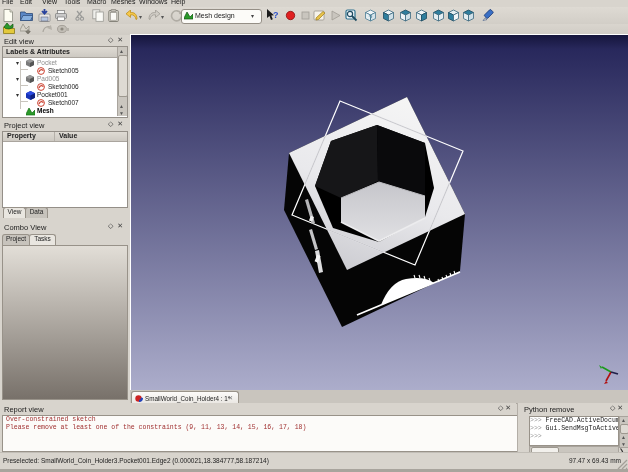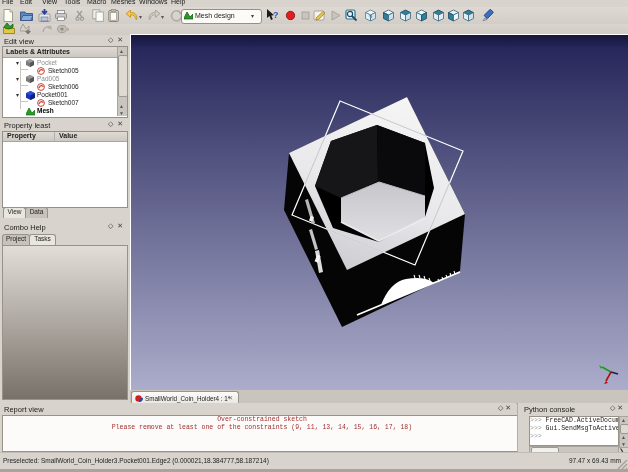--- a/index.html
+++ b/index.html
@@ -226,33 +226,33 @@
     </div>
 
     <div class="abs" style="right:0;top:0;width:9px;height:69px;background:#cac6bf;border-left:1px solid #a9a49d;">
       <div class="abs" style="left:1px;top:1px;font-size:5px;color:#555;">▲</div>
       <div class="abs" style="left:0;top:8px;width:8px;height:40px;background:#dedad3;border:1px solid #9d988f;border-radius:2px;"></div>
       <div class="abs" style="left:1px;bottom:7px;font-size:5px;color:#555;">▲</div>
       <div class="abs" style="left:1px;bottom:0px;font-size:5px;color:#555;">▼</div>
     </div>
   </div>
 
-  <div class="abs ttl" style="left:4px;top:86px;">Property least</div>
+  <div class="abs ttl" style="left:4px;top:86px;">Project view</div>
   <div class="abs" style="left:108px;top:85px;font-size:7px;color:#444;">◇&nbsp;&nbsp;✕</div>
   <div class="abs whitebox" style="left:2px;top:96px;width:124px;height:75px;">
     <div class="hdr" style="height:9px;">
       <span style="position:absolute;left:4px;">Property</span>
       <span style="position:absolute;left:56px;">Value</span>
       <span class="abs" style="left:51px;top:0;width:1px;height:9px;background:#b5b0a9;"></span>
     </div>
   </div>
   <div class="tab tsel" style="left:3px;top:172px;width:21px;height:10px;">View</div>
   <div class="tab tuns" style="left:25px;top:172px;width:21px;height:10px;">Data</div>
 
-  <div class="abs ttl" style="left:4px;top:188px;">Combo Help</div>
+  <div class="abs ttl" style="left:4px;top:188px;">Combo View</div>
   <div class="abs" style="left:108px;top:187px;font-size:7px;color:#444;">◇&nbsp;&nbsp;✕</div>
   <div class="tab tuns" style="left:2px;top:199px;width:26px;height:11px;">Project</div>
   <div class="tab tsel" style="left:29px;top:199px;width:25px;height:11px;">Tasks</div>
   <div class="abs" style="left:2px;top:210px;width:124px;height:153px;border:1px solid #989289;background:linear-gradient(#e2ded7,#78716a);"></div>
 </div>
 
 <div class="abs" style="left:130px;top:34px;width:498px;height:356px;background:#fff;">
 <div class="abs" style="left:1px;top:1px;width:497px;height:355px;background:linear-gradient(rgb(21,21,60) 0%,rgb(40,40,92) 4%,rgb(172,173,203) 100%);overflow:hidden;">
 <svg width="497" height="355" style="position:absolute;left:0;top:0;">
   <defs>
@@ -322,32 +322,32 @@
   <div class="abs" style="left:1px;top:1px;width:106px;height:12px;background:linear-gradient(#fcfbf9,#e9e6e1);border:1px solid #999389;border-bottom:none;border-radius:3px 3px 0 0;">
     <span class="abs" style="left:13px;top:2.5px;font-size:6.3px;color:#222;white-space:nowrap;">SmallWorld_Coin_Holder4 : 1*</span>
     <span class="abs" style="left:96px;top:2px;font-size:6px;color:#777;">✕</span>
     <svg class="abs" style="left:3px;top:2px;" width="9" height="9" viewBox="0 0 9 9">
       <circle cx="3.5" cy="4.5" r="3.2" fill="#cc2222"></circle>
       <path d="M4,8 A4,4 0 0 0 8,4 L6,3.5 A2.5,2.5 0 0 1 4,6 Z" fill="#2244bb"></path>
     </svg>
   </div>
 </div>
 
-<div class="abs" style="left:0;top:403px;width:516px;height:49px;background:#d8d4cd;text-align:center;">
+<div class="abs" style="left:0;top:403px;width:516px;height:49px;background:#d8d4cd;">
   <div class="abs ttl" style="left:4px;top:2px;">Report view</div>
   <div class="abs" style="left:498px;top:1px;font-size:7px;color:#444;">◇&nbsp;✕</div>
   <div class="abs" style="left:2px;top:12px;width:512px;height:35px;background:#fcfbf9;border:1px solid #989289;
        font-family:'Liberation Mono',monospace;font-size:6.5px;color:#a03030;line-height:8px;padding-left:3px;">
     Over-constrained sketch<br>
     Please remove at least one of the constraints (9, 11, 13, 14, 15, 16, 17, 18)
   </div>
 </div>
 
 <div class="abs" style="left:517px;top:403px;width:111px;height:49px;background:#d8d4cd;border-left:1px solid #b3aea7;">
-  <div class="abs ttl" style="left:6px;top:2px;">Python console</div>
+  <div class="abs ttl" style="left:6px;top:2px;">Python remove</div>
   <div class="abs" style="left:92px;top:1px;font-size:7px;color:#444;">◇&nbsp;✕</div>
   <div class="abs" style="left:11px;top:13px;width:88px;height:28px;background:#fff;border:1px solid #989289;
        font-family:'Liberation Mono',monospace;font-size:6.5px;color:#1a1a1a;line-height:8px;overflow:hidden;white-space:nowrap;">
     <span style="color:#999;">&gt;&gt;&gt;</span> FreeCAD.ActiveDocum<br>
     <span style="color:#999;">&gt;&gt;&gt;</span> Gui.SendMsgToActive<br>
     <span style="color:#999;">&gt;&gt;&gt;</span>
   </div>
   <div class="abs" style="left:101px;top:13px;width:9px;height:30px;background:#cac6bf;border:1px solid #a9a49d;">
     <div class="abs" style="left:1px;top:0;font-size:5px;color:#555;">▲</div>
     <div class="abs" style="left:0;top:7px;width:7px;height:8px;background:#dedad3;border:1px solid #9d988f;border-radius:2px;"></div>

